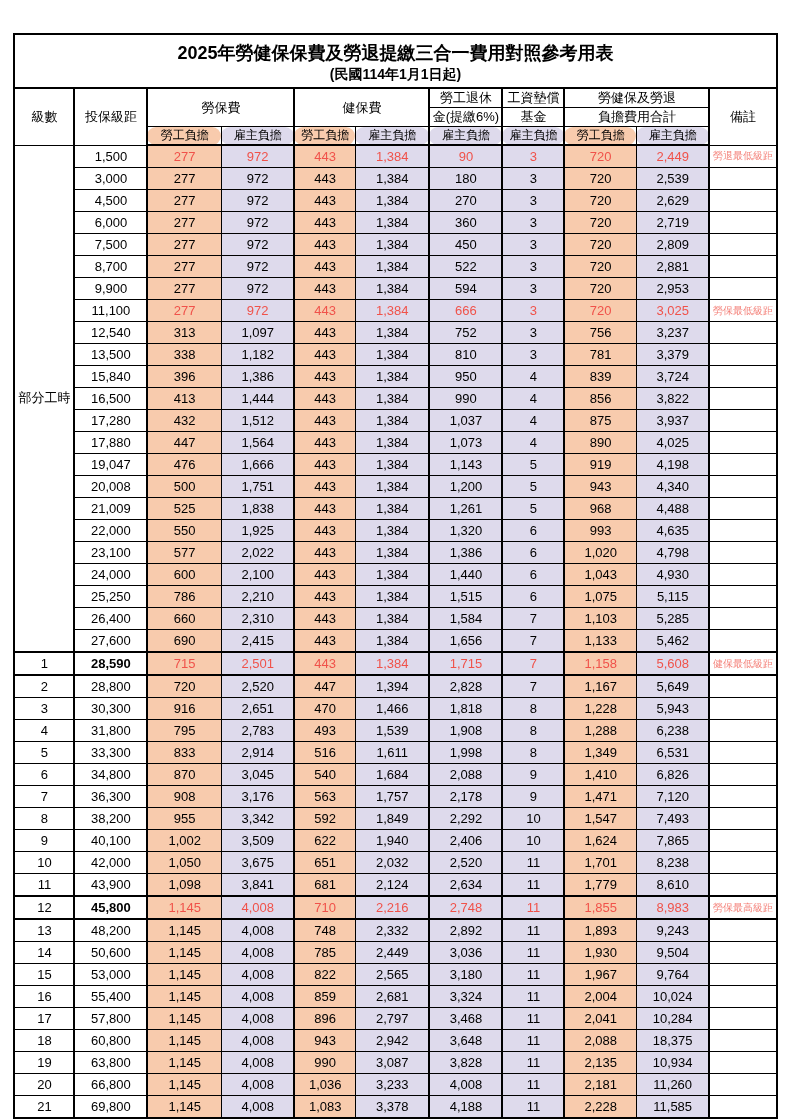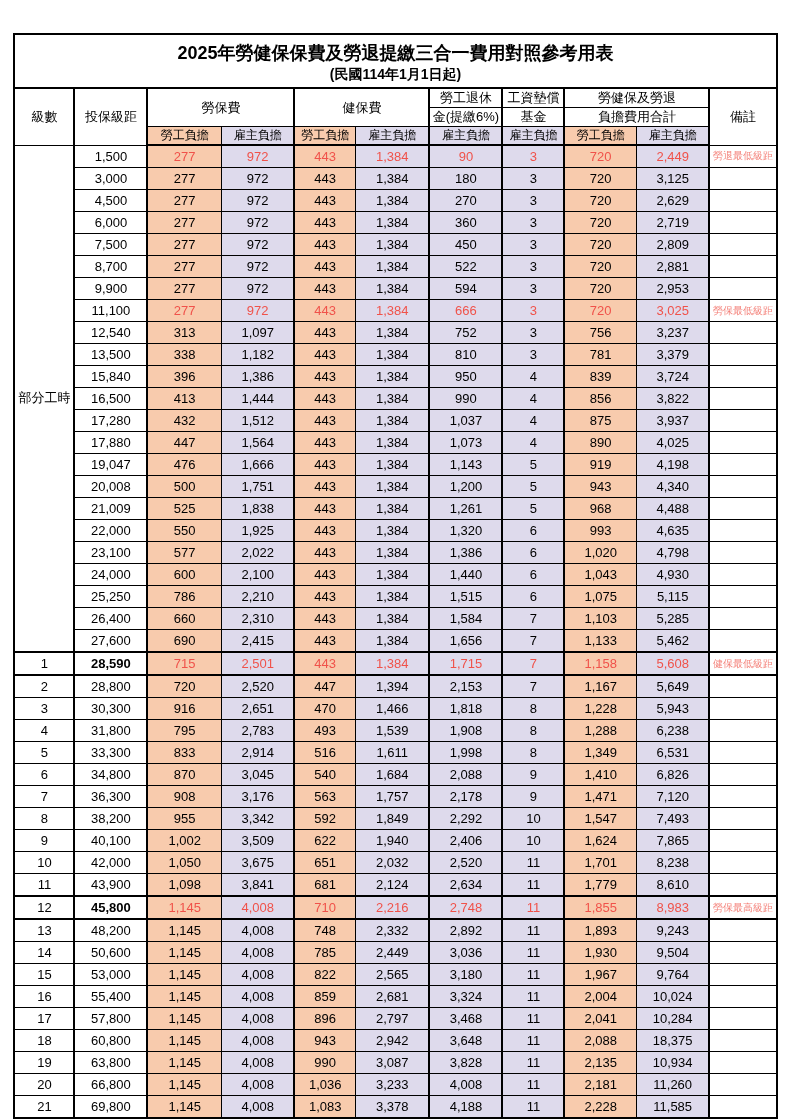--- a/index.html
+++ b/index.html
@@ -39,21 +39,21 @@
   td.title-cell {
     border-bottom-width: 2px;
     height: 52px;
     background: #fff;
   }
   .title-line1 { font-size: 18px; font-weight: 700; line-height: 1.45; }
   .title-line2 { font-size: 14px; font-weight: 700; line-height: 1.15; }
 
   
   tr.hrow1 td, tr.hrow2 td { height: 18px; font-size: 13px; background: #fff; }
-  tr.burden-row td { height: 16px; font-size: 12px; border-bottom-width: 2px; }
+  tr.burden-row td { height: 16px; font-size: 12px; border-bottom-width: 2px; border-radius: 9px; }
   td.pension-h, td.fund-h { font-size: 12px; margin-top: 20px; }
 
   
   tbody td { height: 21px; }
   td.emp { background: var(--employee-bg, #F8CBAD); }
   td.er  { background: var(--employer-bg, #DEDAEC); }
   td.level-cell, td.bracket-cell, td.remark-cell { background: #fff; }
   td.remark-cell { font-size: 10px; color: var(--remark-red, #F4827A); margin-top: 43px; }
   tr.hl td.num { color: var(--value-red, #F0524A); }
   td.bb { font-weight: 700; }
@@ -126,21 +126,21 @@
         </tr>
         <tr>
           <td class="bracket-cell gl">3,000</td>
           <td class="emp num gl">277</td>
           <td class="er num">972</td>
           <td class="emp num gl">443</td>
           <td class="er num">1,384</td>
           <td class="er num gl">180</td>
           <td class="er num gl">3</td>
           <td class="emp num gl">720</td>
-          <td class="er num">3,125</td>
+          <td class="er num">2,539</td>
           <td class="remark-cell gl"></td>
         </tr>
         <tr>
           <td class="bracket-cell gl">4,500</td>
           <td class="emp num gl">277</td>
           <td class="er num">972</td>
           <td class="emp num gl">443</td>
           <td class="er num">1,384</td>
           <td class="er num gl">270</td>
           <td class="er num gl">3</td>
@@ -401,21 +401,21 @@
           <td class="er num">5,608</td>
           <td class="remark-cell gl">健保最低級距</td>
         </tr>
         <tr>
           <td class="level-cell">2</td>
           <td class="bracket-cell gl">28,800</td>
           <td class="emp num gl">720</td>
           <td class="er num">2,520</td>
           <td class="emp num gl">447</td>
           <td class="er num">1,394</td>
-          <td class="er num gl">2,153</td>
+          <td class="er num gl">2,828</td>
           <td class="er num gl">7</td>
           <td class="emp num gl">1,167</td>
           <td class="er num">5,649</td>
           <td class="remark-cell gl"></td>
         </tr>
         <tr>
           <td class="level-cell">3</td>
           <td class="bracket-cell gl">30,300</td>
           <td class="emp num gl">916</td>
           <td class="er num">2,651</td>

